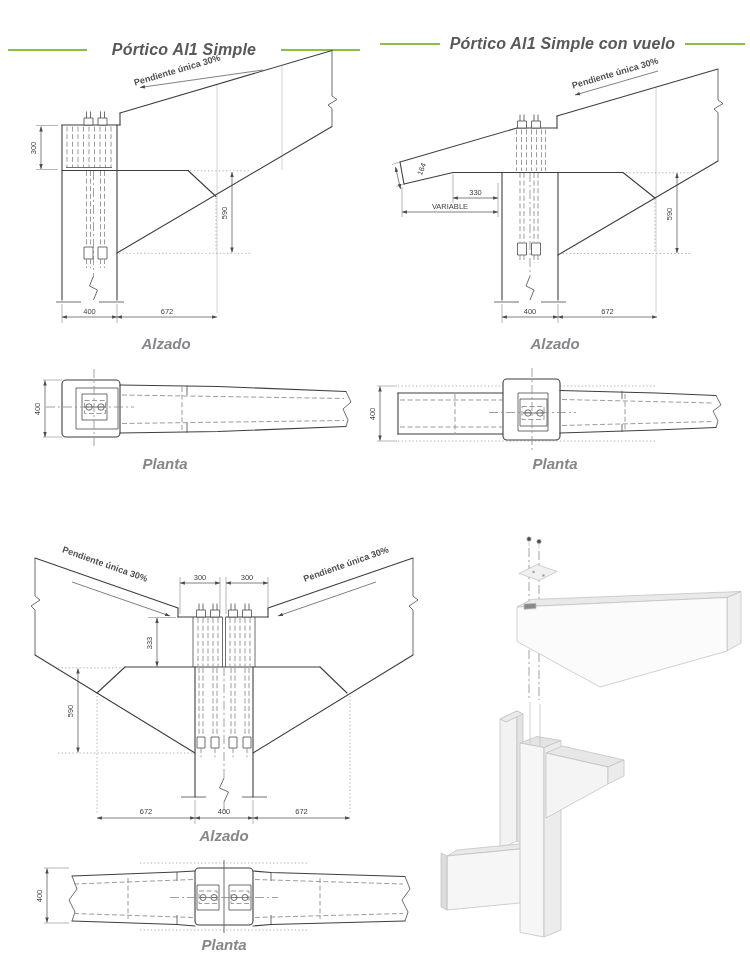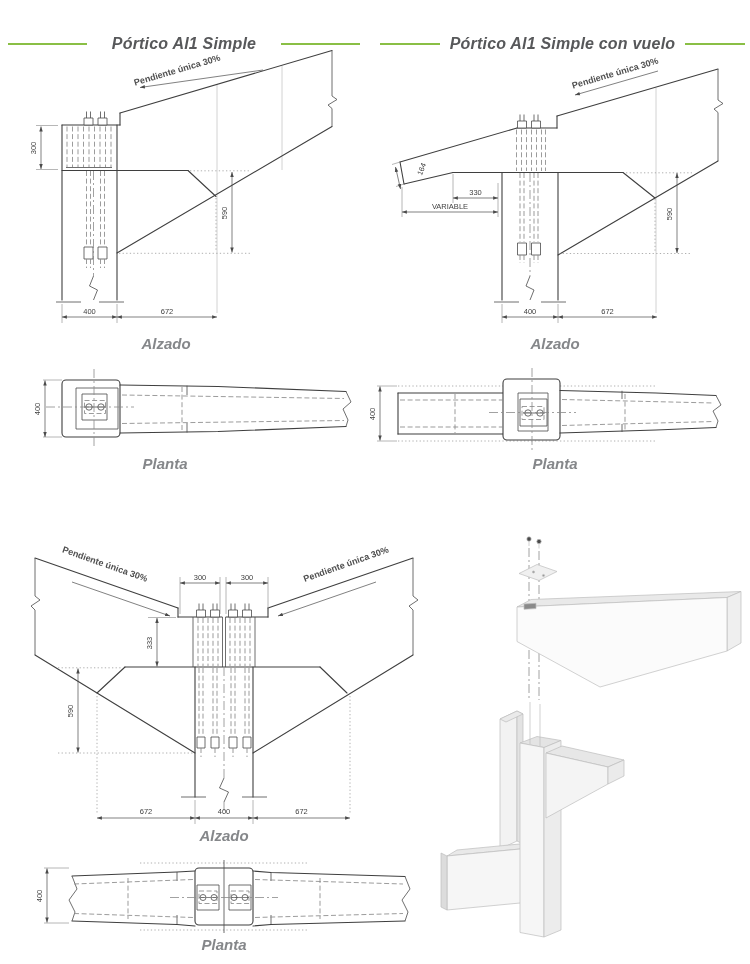--- a/index.html
+++ b/index.html
@@ -2,21 +2,21 @@
 <html><head>
 <meta charset="utf-8">
 <style>
   html,body{margin:0;padding:0;background:#fff;}
   #page{position:relative;width:750px;height:964px;background:#fff;overflow:hidden;
         font-family:"Liberation Sans",sans-serif;}
   .sec-title{position:absolute;display:flex;align-items:center;height:20px;}
   .sec-title .rule{flex:1;height:2px;background:#8abf45;}
   .sec-title .txt{margin:0 10px;white-space:nowrap;font:italic bold 16px "Liberation Sans",sans-serif;
                   color:#57585a;letter-spacing:.2px;}
-  #st1{left:8px;top:34px;width:352px;gap:15px;}
+  #st1{left:8px;top:40px;width:352px;gap:15px;}
   #st2{left:380px;top:34px;width:365px;align-items:center;}
   #st3{left:8px;top:514px;width:432px;}
   svg#draw{position:absolute;left:0;top:0;}
   g.ol>*{stroke:#3f3f3f;stroke-width:1.1;fill:none;stroke-linejoin:round;stroke-linecap:round;}
   g.ol>rect{fill:#fff;}
   g.ol2>*{stroke:#4a4a4a;stroke-width:0.8;fill:none;stroke-linejoin:round;}
   g.ol2>rect{fill:#fff;}
   g.ol2>circle{fill:#fff;}
   g.dash>*{stroke:#8a8a8a;stroke-width:0.85;fill:none;stroke-dasharray:5 2.6;}
   g.dot>*{stroke:#9c9c9c;stroke-width:0.8;fill:none;stroke-dasharray:1.3 2.3;}

